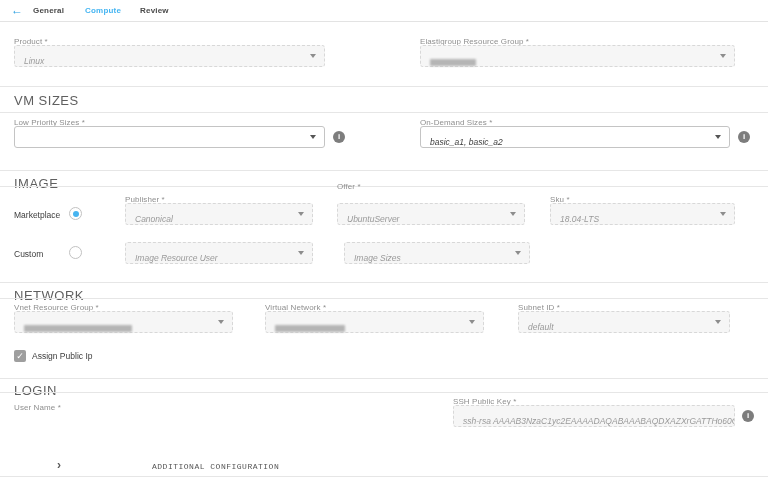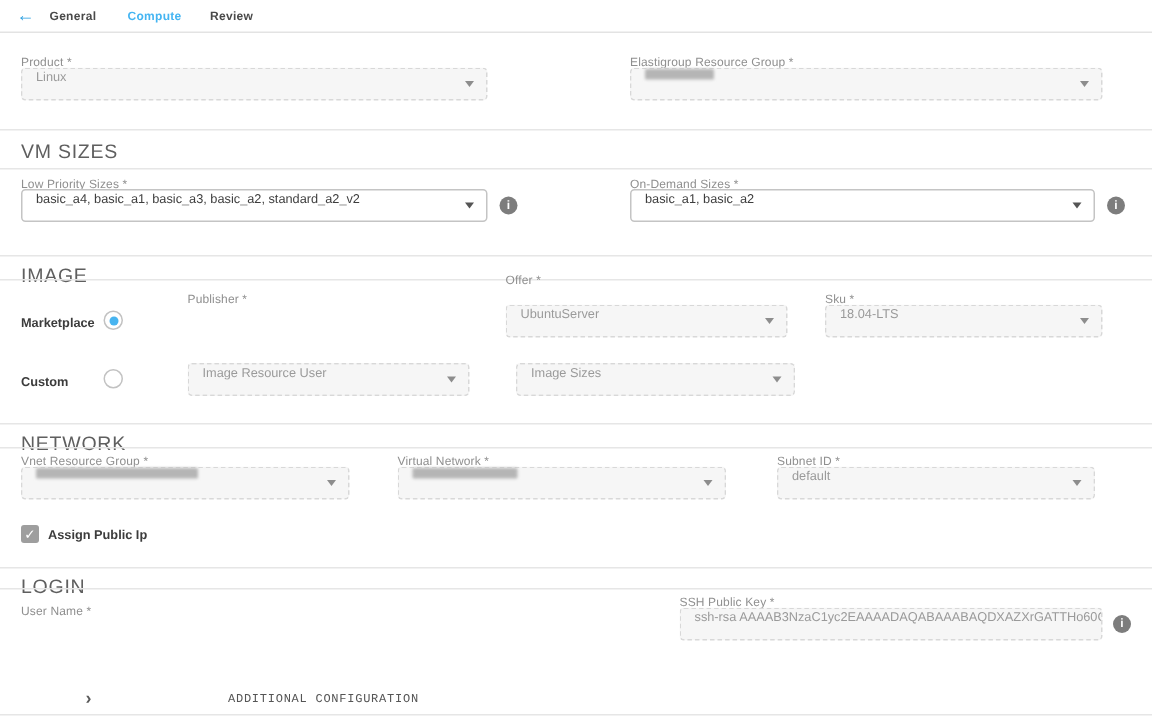--- a/index.html
+++ b/index.html
@@ -15,21 +15,21 @@
          letter-spacing:.2px; cursor:pointer; }
   .tab.active { color:#45b5f2; }
 
   
   .divider { position:absolute; left:0; width:768px; height:1px; background:#e6e6e6; }
   .sec-title { position:absolute; font-size:13px; color:#5f5f5f; letter-spacing:.5px; }
 
   
   .lbl { position:absolute; font-size:8px; color:#8f8f8f; letter-spacing:.1px; }
   .field { position:absolute; height:22px; border-radius:3px; background:#fff;
-           border:1px solid #c4c4c4; display:flex; align-items:flex-start; }
+           border:1px solid #c4c4c4; display:flex; align-items:flex-end;font-style:italic; }
   .field.disabled { background:#f6f6f6; border:1px dashed #d8d8d8; }
   .val { font-size:8.5px; color:#3d3d3d; padding-left:9px; padding-right:16px;
          white-space:nowrap; overflow:hidden; }
   .val.dim { color:#9a9a9a; }
   .val.nopad { padding-right:6px; }
   .arrow { position:absolute; right:8px; top:50%; margin-top:-2px; width:0; height:0;
            border-left:3.5px solid transparent; border-right:3.5px solid transparent;
            border-top:4.5px solid #555; }
   .field.disabled .arrow { border-top-color:#8d8d8d; }
 
@@ -37,21 +37,21 @@
               filter:blur(1px); }
 
   .info { position:absolute; width:12px; height:12px; border-radius:50%; background:#7d7d7d;
           color:#fff; font-size:8px; font-weight:bold; text-align:center; line-height:12px; }
 
   .radio { position:absolute; width:13px; height:13px; border-radius:50%;
            border:1px solid #c2c2c2; background:#fff; cursor:pointer; }
   .radio.checked::after { content:""; position:absolute; left:2.5px; top:2.5px;
            width:6px; height:6px; background:#47b4f0; border-radius:50%; }
 
-  .rowlbl { position:absolute; font-size:8.5px; font-weight:bold; color:#3c3c3c; }
+  .rowlbl { position:absolute; font-size:8.5px; font-weight:normal; color:#3c3c3c; }
 
   .checkbox { position:absolute; width:12px; height:12px; background:#9e9e9e; border-radius:2px;
               color:#fff; font-size:9px; line-height:12px; text-align:center; cursor:pointer; }
 
   .chev { position:absolute; font-size:12px; font-weight:bold; color:#5a5a5a; cursor:pointer; }
   .addl { position:absolute; font-size:8px; color:#555; letter-spacing:.5px; cursor:pointer;font-family:Liberation Mono, monospace; }
 </style>
 </head>
 <body>
 
@@ -75,40 +75,43 @@
     <span class="redacted" style="width:46px"></span>
     <span class="arrow"></span>
   </div>
 
   <div class="divider" style="top:86px"></div>
   <div class="sec-title" style="left:14px;top:93px">VM SIZES</div>
   <div class="divider" style="top:112px"></div>
 
   <div class="lbl" style="left:14px;top:118px">Low Priority Sizes *</div>
   <div class="field" style="left:14px;top:126px;width:311px">
-    <span class="val">basic_a4, basic_a1, basic_a3, basic_a2, standard_a2_v2</span>
     <span class="arrow"></span>
   </div>
   <span class="info" style="left:333px;top:131px">i</span>
 
   <div class="lbl" style="left:420px;top:118px">On-Demand Sizes *</div>
   <div class="field" style="left:420px;top:126px;width:310px">
     <span class="val">basic_a1, basic_a2</span>
     <span class="arrow"></span>
   </div>
   <span class="info" style="left:738px;top:131px">i</span>
 
   <div class="divider" style="top:170px"></div>
   <div class="sec-title" style="left:14px;top:176px">IMAGE</div>
   <div class="divider" style="top:186px"></div>
 
   <div class="rowlbl" style="left:14px;top:210px">Marketplace</div>
   <span class="radio checked" style="left:69px;top:207px"></span>
 
   <div class="lbl" style="left:125px;top:195px">Publisher *</div>
+  <div class="field disabled" style="left:125px;top:203px;width:188px">
+    <span class="val dim">Canonical</span>
+    <span class="arrow"></span>
+  </div>
 
   <div class="lbl" style="left:337px;top:182px">Offer *</div>
   <div class="field disabled" style="left:337px;top:203px;width:188px">
     <span class="val dim">UbuntuServer</span>
     <span class="arrow"></span>
   </div>
 
   <div class="lbl" style="left:550px;top:195px">Sku *</div>
   <div class="field disabled" style="left:550px;top:203px;width:185px">
     <span class="val dim">18.04-LTS</span>

